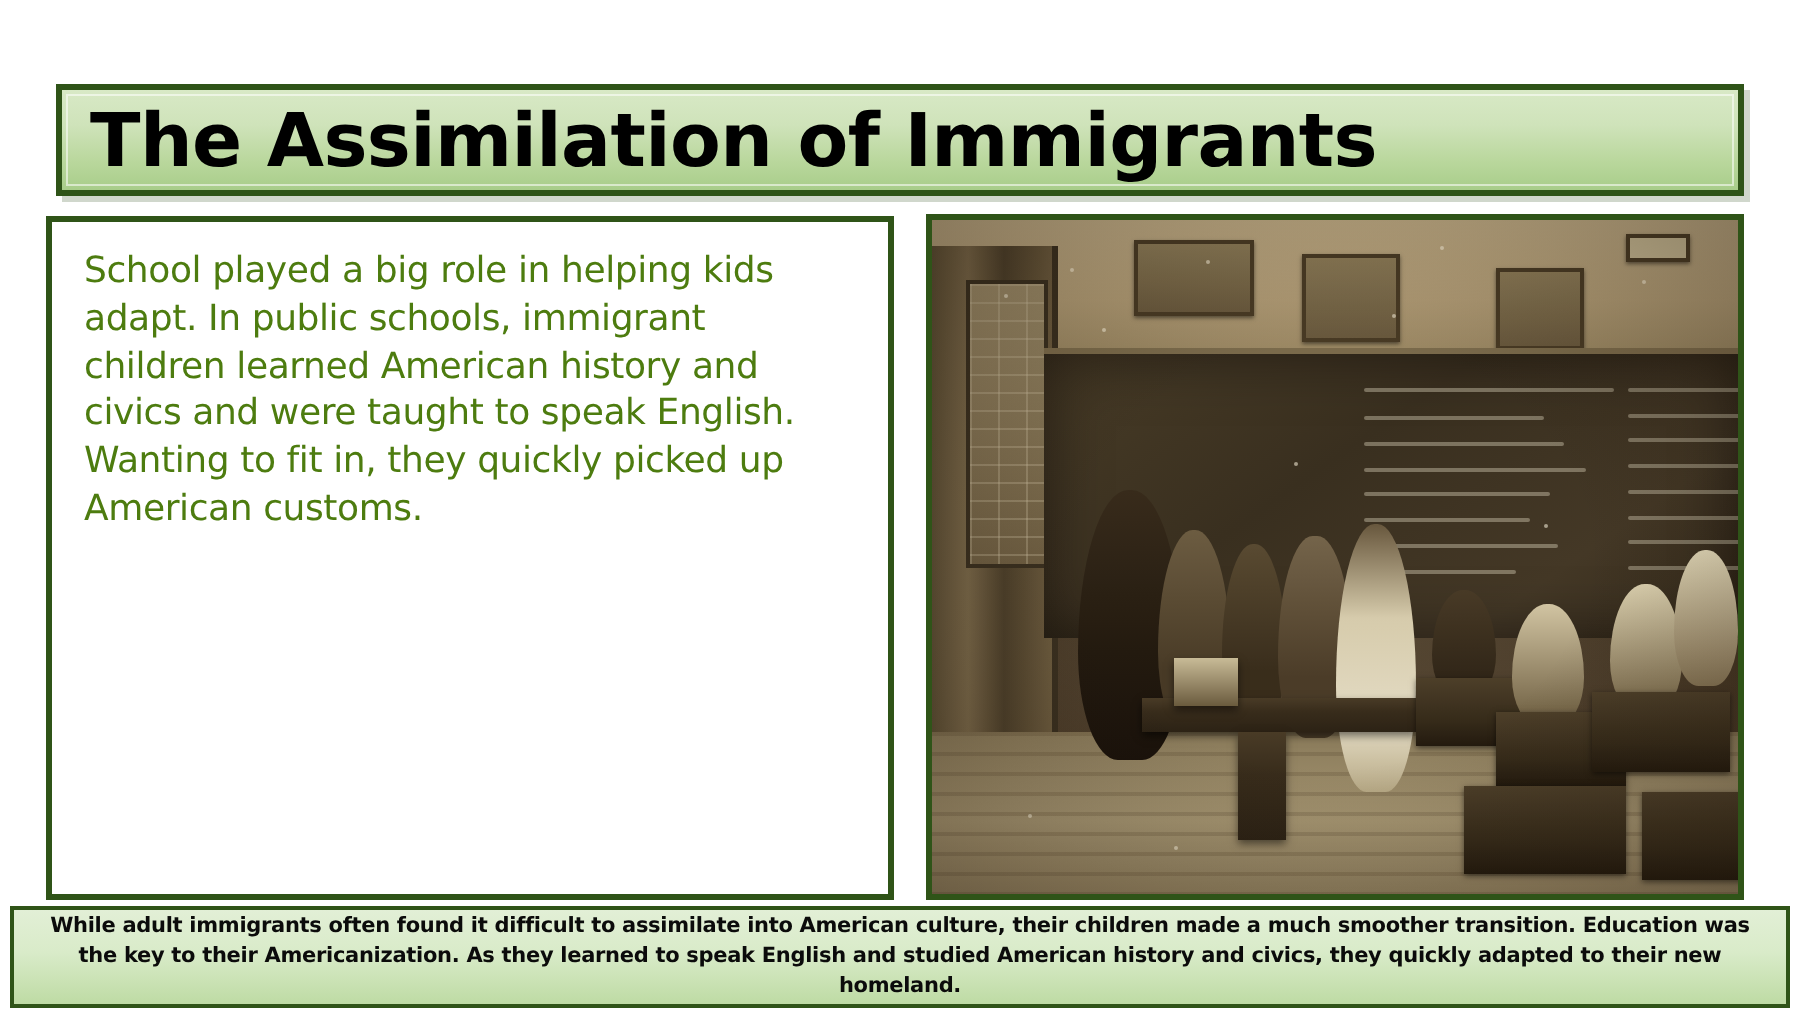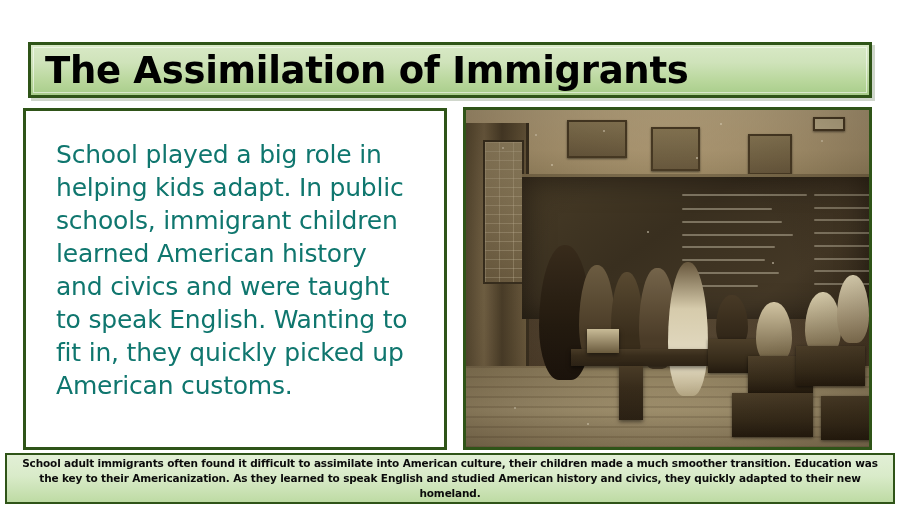--- a/index.html
+++ b/index.html
@@ -53,24 +53,24 @@
     top: 108px;
     width: 424px;
     height: 342px;
     box-sizing: border-box;
     border: 3px solid #2f5418;
     background: #ffffff;
     padding: 13px 16px 10px 16px;
   }
   #body-text {
     font-family: "DejaVu Sans", sans-serif;
-    font-size: 25px;
+    font-size: 18px;
     line-height: 1.32;
-    color: #0f766e;
-    margin: 14px;
+    color: #4d7c0f;
+    margin: 0;
     letter-spacing: -0.2px;
   }
 
   
   #photo-frame {
     position: absolute;
     left: 463px;
     top: 107px;
     width: 409px;
     height: 343px;
@@ -272,14 +272,14 @@
     <div class="speck" style="left:45%; top:36%;"></div>
     <div class="speck" style="left:76%; top:45%;"></div>
     <div class="speck" style="left:12%; top:88%;"></div>
     <div class="speck" style="left:30%; top:93%;"></div>
 
     <div class="vignette"></div>
   </div>
 </div>
 
 <div id="caption-bar">
-  <p id="caption-text">School adult immigrants often found it difficult to assimilate into American culture, their children made a much smoother transition. Education was the key to their Americanization. As they learned to speak English and studied American history and civics, they quickly adapted to their new homeland.</p>
+  <p id="caption-text">While adult immigrants often found it difficult to assimilate into American culture, their children made a much smoother transition. Education was the key to their Americanization. As they learned to speak English and studied American history and civics, they quickly adapted to their new homeland.</p>
 </div>
 
 </body></html>

